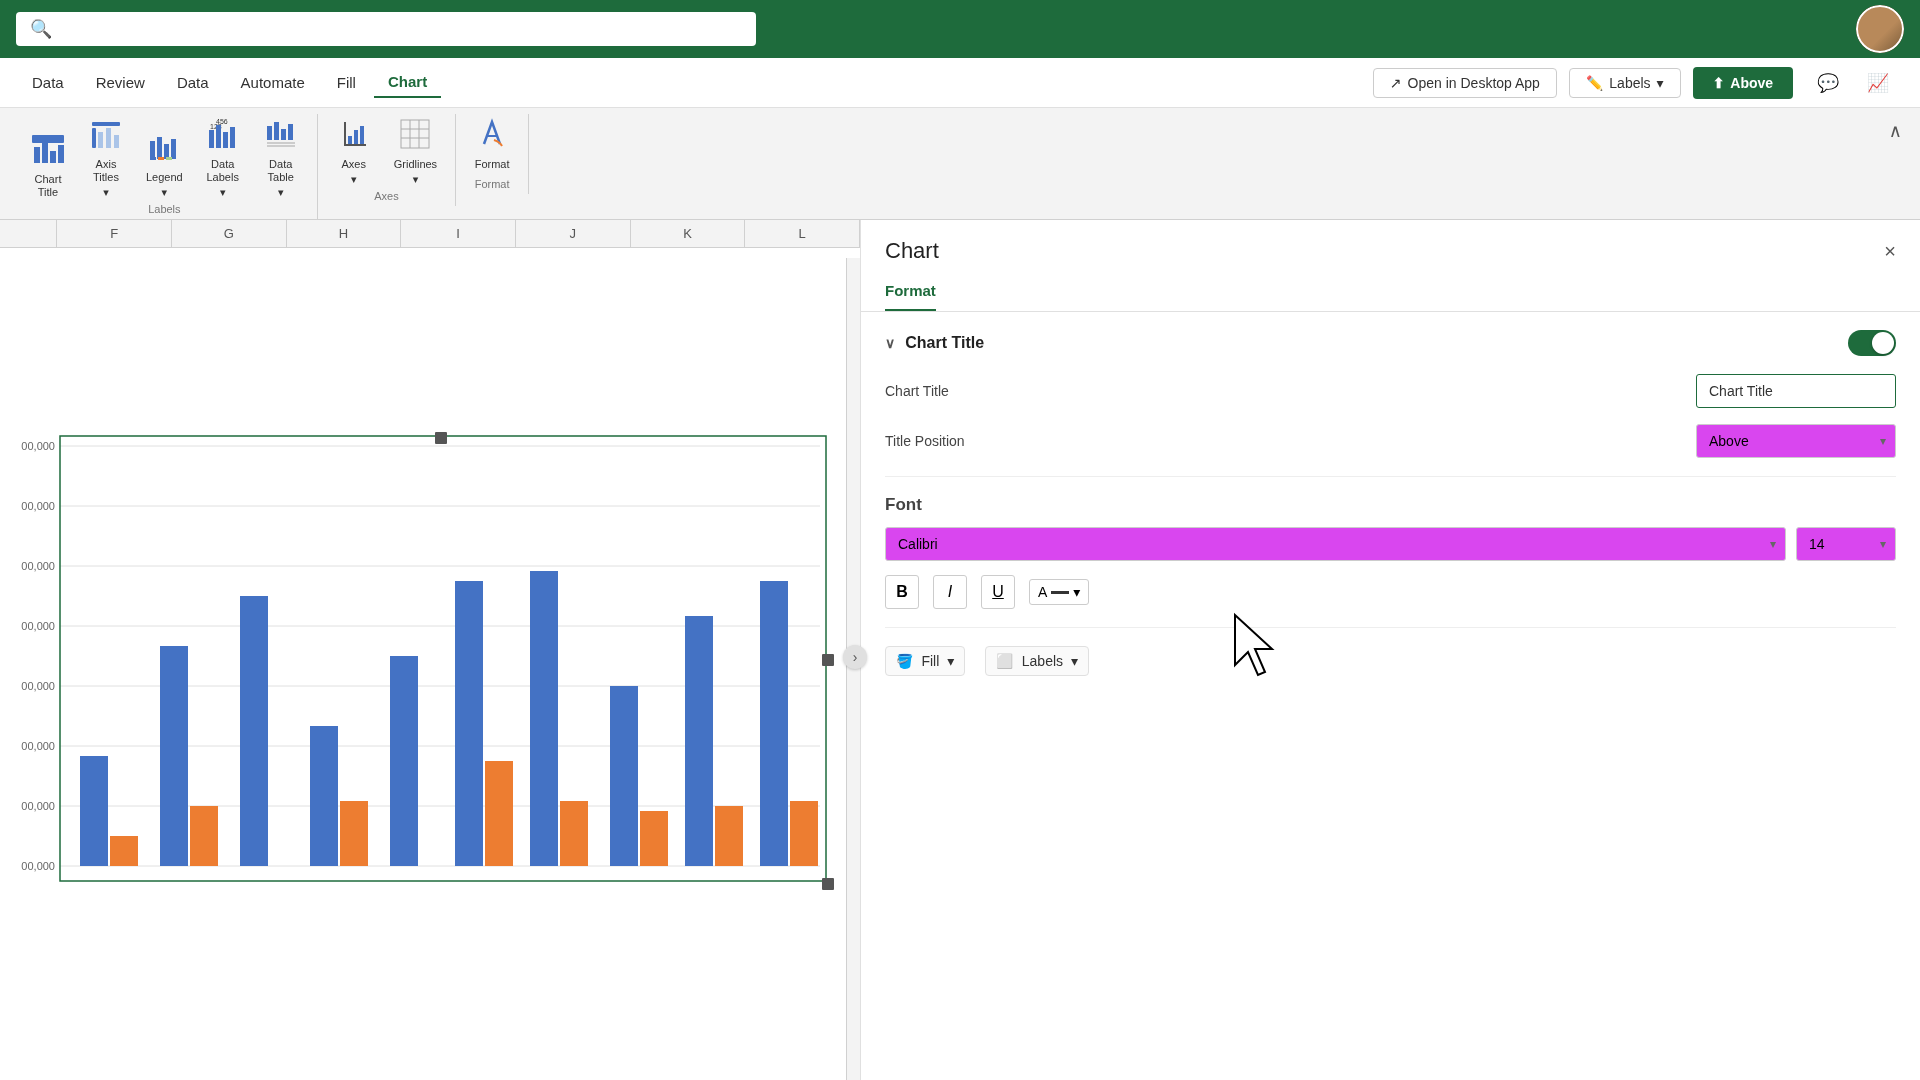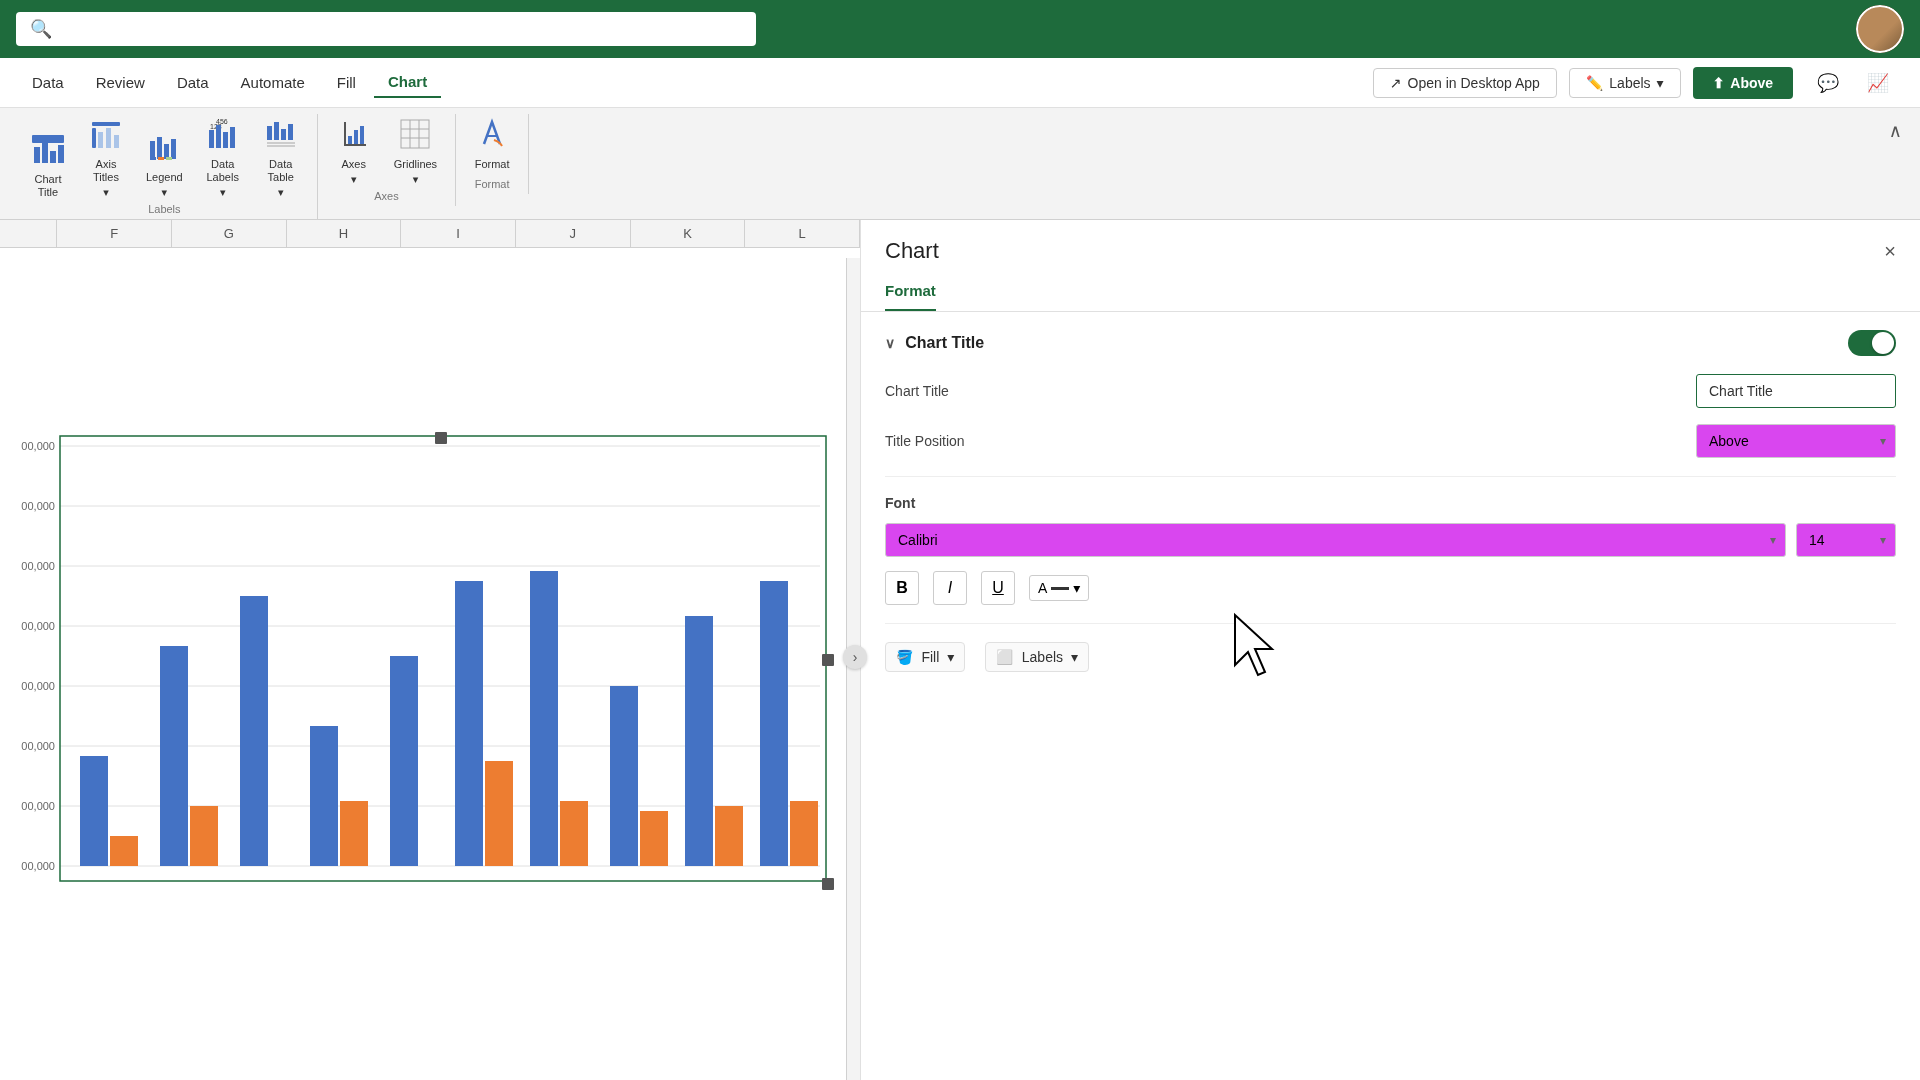--- a/index.html
+++ b/index.html
@@ -347,21 +347,21 @@
       font-size: 12px;
       color: #666;
       pointer-events: none;
     }
     .section-divider {
       border: none;
       border-top: 1px solid #eee;
       margin: 18px 0;
     }
     .font-section-label {
-      font-size: 14px;
+      font-size: 17px;
       font-weight: 600;
       color: #444;
       margin-bottom: 12px;
     }
     .font-row {
       display: flex;
       gap: 10px;
       margin-bottom: 14px;
     }
     .font-family-select {

